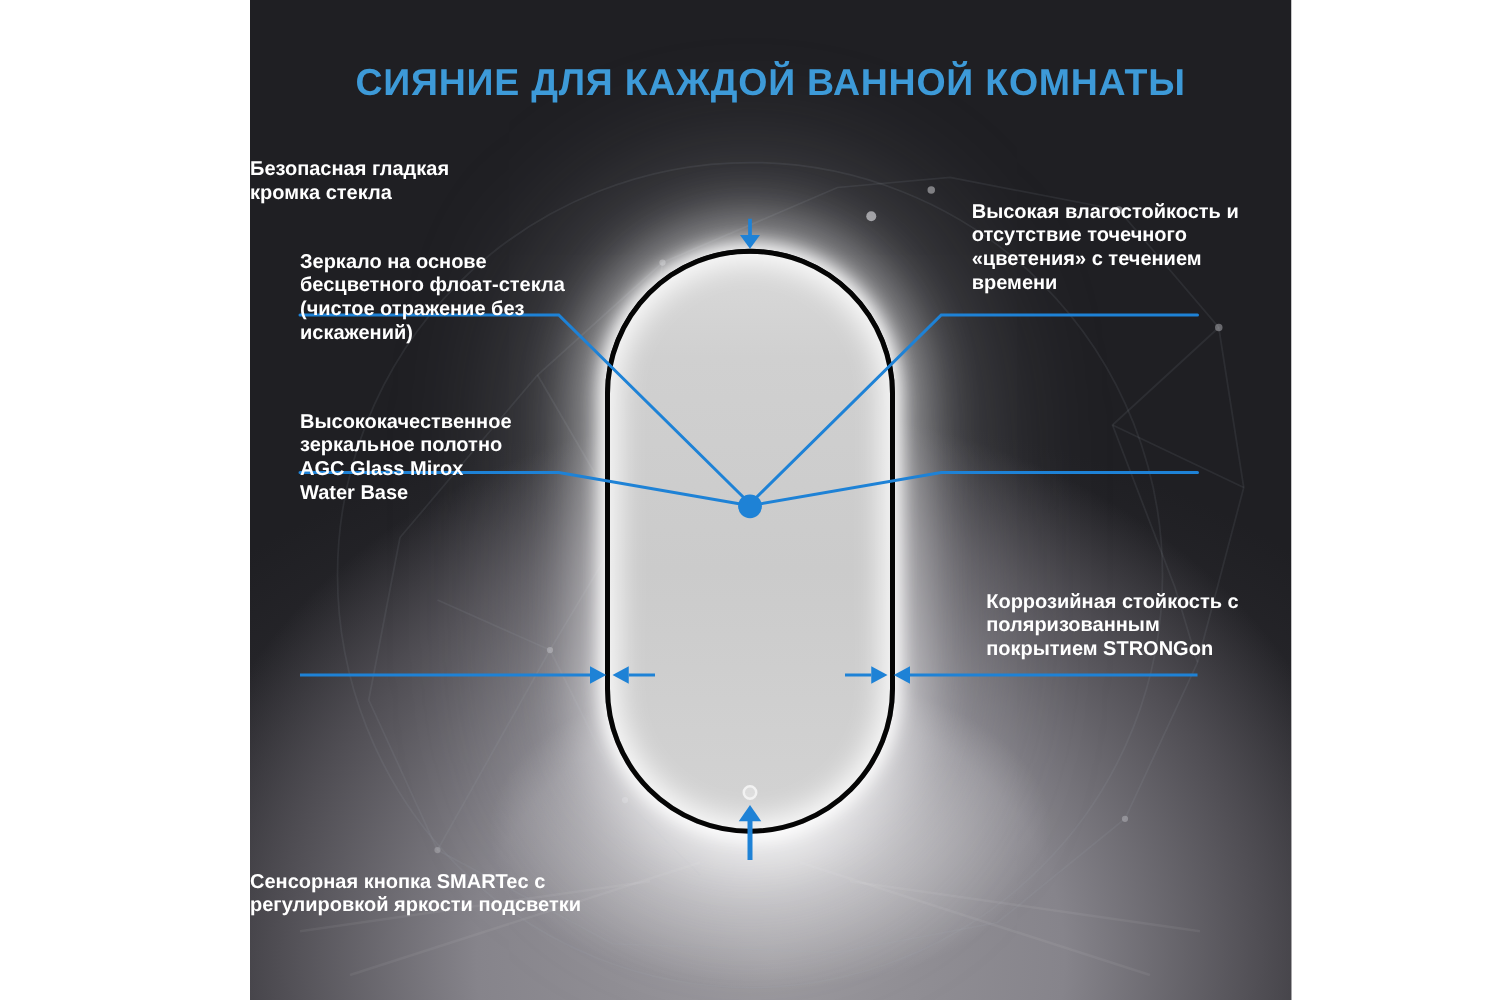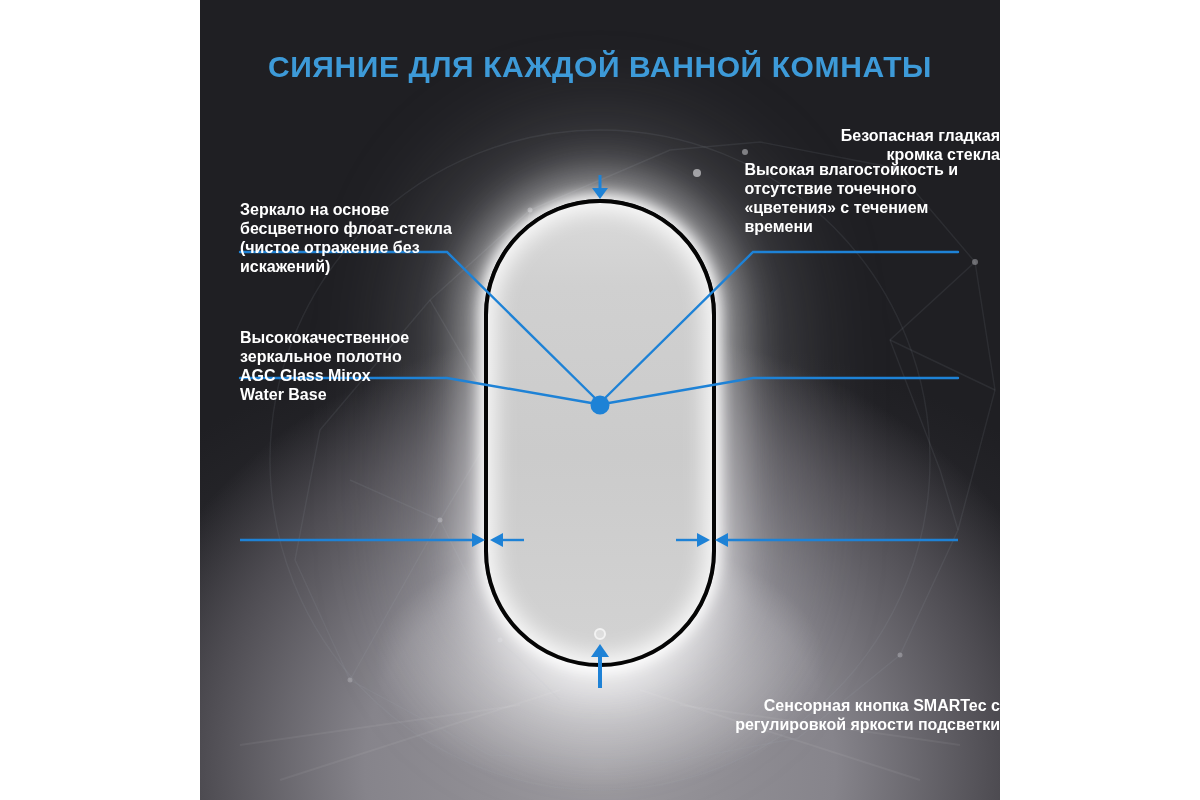--- a/index.html
+++ b/index.html
@@ -7,32 +7,33 @@
     position:relative;width:1200px;height:800px;background:#ffffff;overflow:hidden;
     font-family:"Liberation Sans", sans-serif;
   }
   .scene{
     position:absolute;left:200px;top:0;width:800px;height:800px;overflow:hidden;
     background:
       radial-gradient(ellipse 300px 170px at 50% 83%, rgba(255,255,255,0.72), rgba(255,255,255,0) 75%),
       radial-gradient(ellipse 560px 500px at 50% 96%, #9a989d 0%, #86848b 42%, #504e54 70%, rgba(31,31,35,0) 88%),
       radial-gradient(ellipse 900px 680px at 50% 102%, #454349 0%, rgba(31,31,35,0) 72%),
       #1f1f23;
+    padding-left: 33px;
   }
   .page-title{
     position:absolute;left:0;top:50px;width:100%;text-align:center;
     color:#3d9ad8;font-size:30px;font-weight:700;letter-spacing:0.6px;z-index:5;
   }
   .callout{
     position:absolute;color:#ffffff;font-size:16px;line-height:19px;font-weight:700;
     white-space:pre-line;z-index:5;
   }
   .callout.left{left:40px;text-align:left;margin-top:40px;}
   .callout.right{right:42px;}
-  .callout.center{left:0;width:100%;text-align:right;}
+  .callout.center{left:0;width:100%;text-align:left;}
   .co-top{top:126px;}
   .co-left-top{top:160px;}
   .co-right-top{top:160px;}
   .co-left-mid{top:288px;}
   .co-right-mid{top:288px;}
   .co-left-low{top:492px;}
   .co-right-low{top:472px;}
   .co-bottom{top:696px;}
   .mirror{
     position:absolute;left:284px;top:199px;width:232px;height:468px;z-index:2;
@@ -129,16 +130,19 @@
 (чистое отражение без
 искажений)</div>
     <div class="callout right co-right-top">Высокая влагостойкость и
 отсутствие точечного
 «цветения» с течением
 времени</div>
     <div class="callout left co-left-mid">Высококачественное
 зеркальное полотно
 AGC Glass Mirox
 Water Base</div>
+    <div class="callout right co-right-low">Коррозийная стойкость с
+поляризованным
+покрытием STRONGon</div>
     <div class="callout center co-bottom">Сенсорная кнопка SMARTec с
 регулировкой яркости подсветки</div>
   </div>
 </div>
 
 </body></html>

